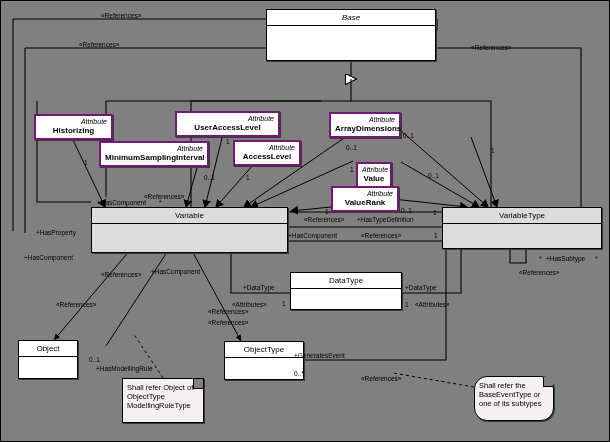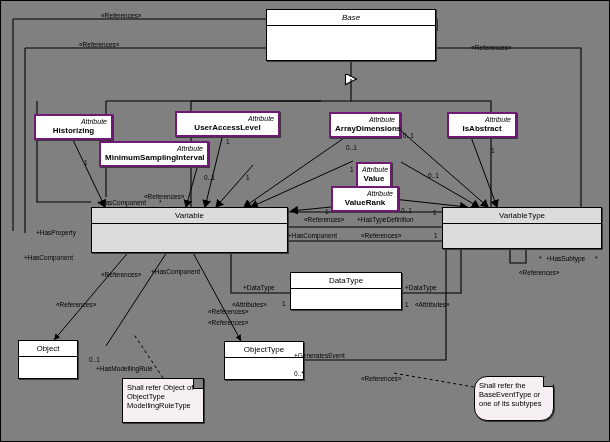--- a/index.html
+++ b/index.html
@@ -219,40 +219,40 @@
   <div class="attrbox" style="left:98px;top:140px;width:110px;">
     <span class="stereo">Attribute</span>
     <span class="nm">MinimumSamplingInterval</span>
   </div>
 
   <div class="attrbox" style="left:174px;top:110px;width:105px;">
     <span class="stereo">Attribute</span>
     <span class="nm">UserAccessLevel</span>
   </div>
 
+  <div class="attrbox" style="left:232px;top:139px;width:68px;">
+    <span class="stereo">Attribute</span>
+    <span class="nm">AccessLevel</span>
+  </div>
 
   <div class="attrbox" style="left:328px;top:111px;width:72px;">
     <span class="stereo">Attribute</span>
     <span class="nm">ArrayDimensions</span>
   </div>
 
   <div class="attrbox" style="left:355px;top:141px;width:36px;margin-top:20px;">
     <span class="stereo">Attribute</span>
     <span class="nm">Value</span>
   </div>
 
   <div class="attrbox" style="left:330px;top:185px;width:68px;">
     <span class="stereo">Attribute</span>
     <span class="nm">ValueRank</span>
   </div>
 
-  <div class="attrbox" style="left:446px;top:111px;width:70px;">
-    <span class="stereo">Attribute</span>
-    <span class="nm">IsAbstract</span>
-  </div>
 
   <div class="note" style="left:121px;top:377px;width:82px;height:45px;">
     <span class="fold"></span>
     <span>Shall refer Object of ObjectType ModellingRuleType</span>
   </div>
 
   <div class="note" style="left:473px;top:375px;width:80px;height:45px;border-radius:13px;">
     <span class="fold"></span>
     <span>Shall refer the BaseEventType or one of its subtypes</span>
   </div>

